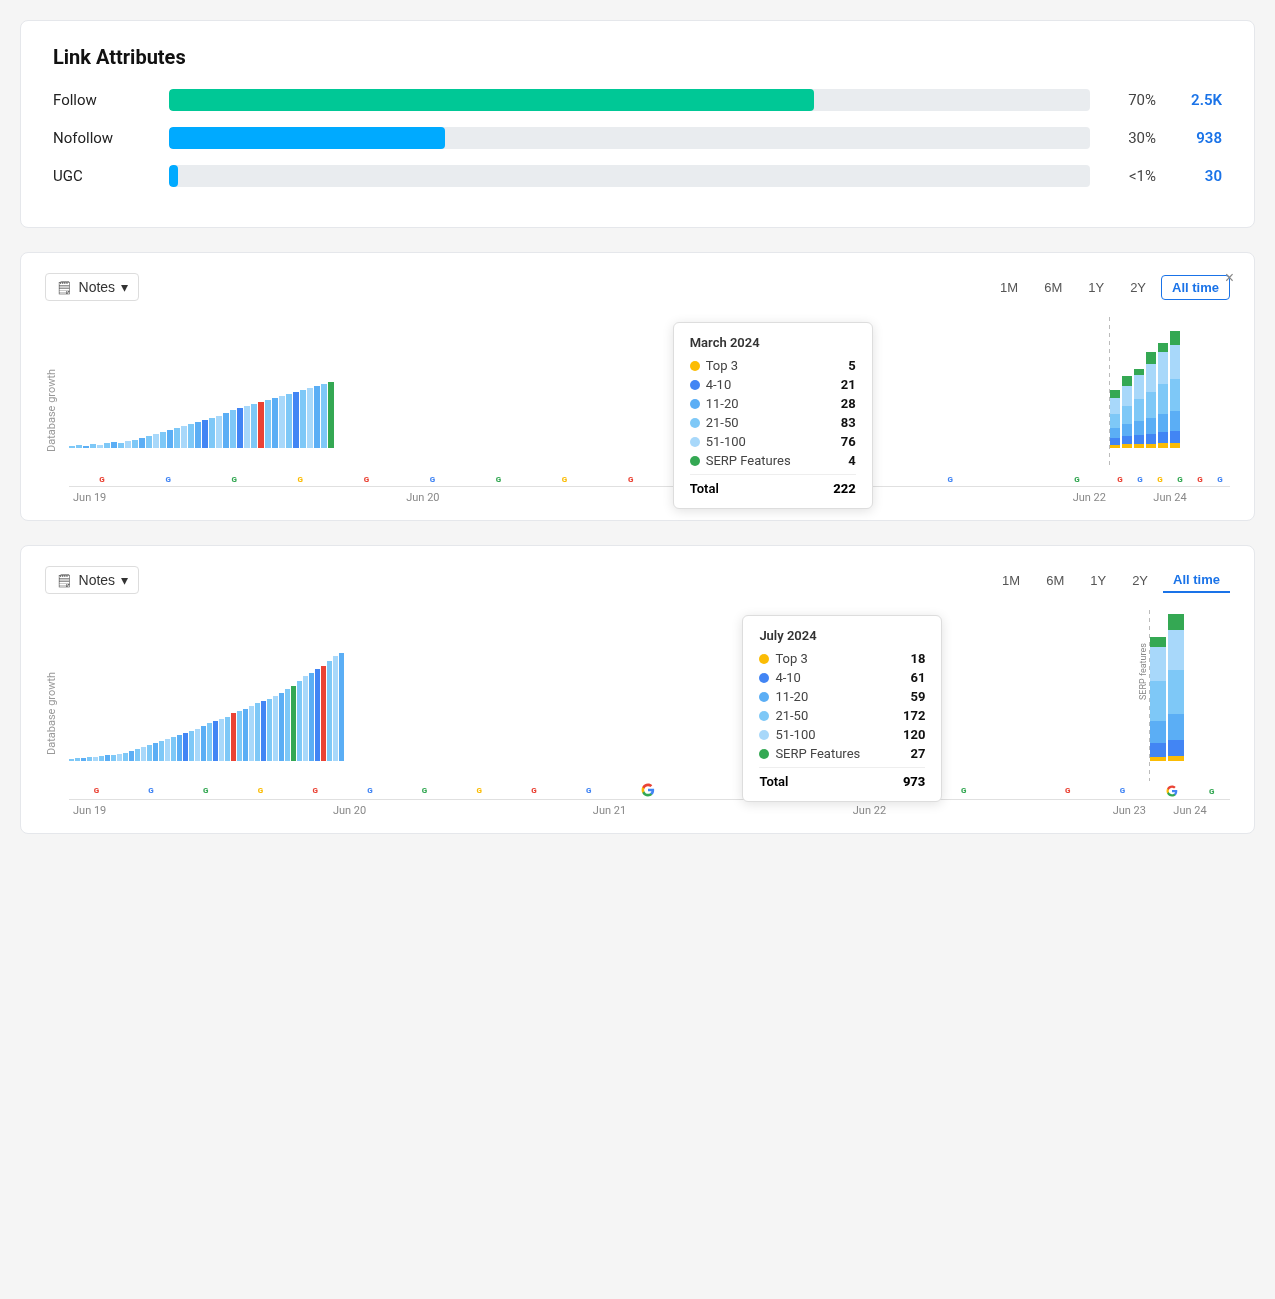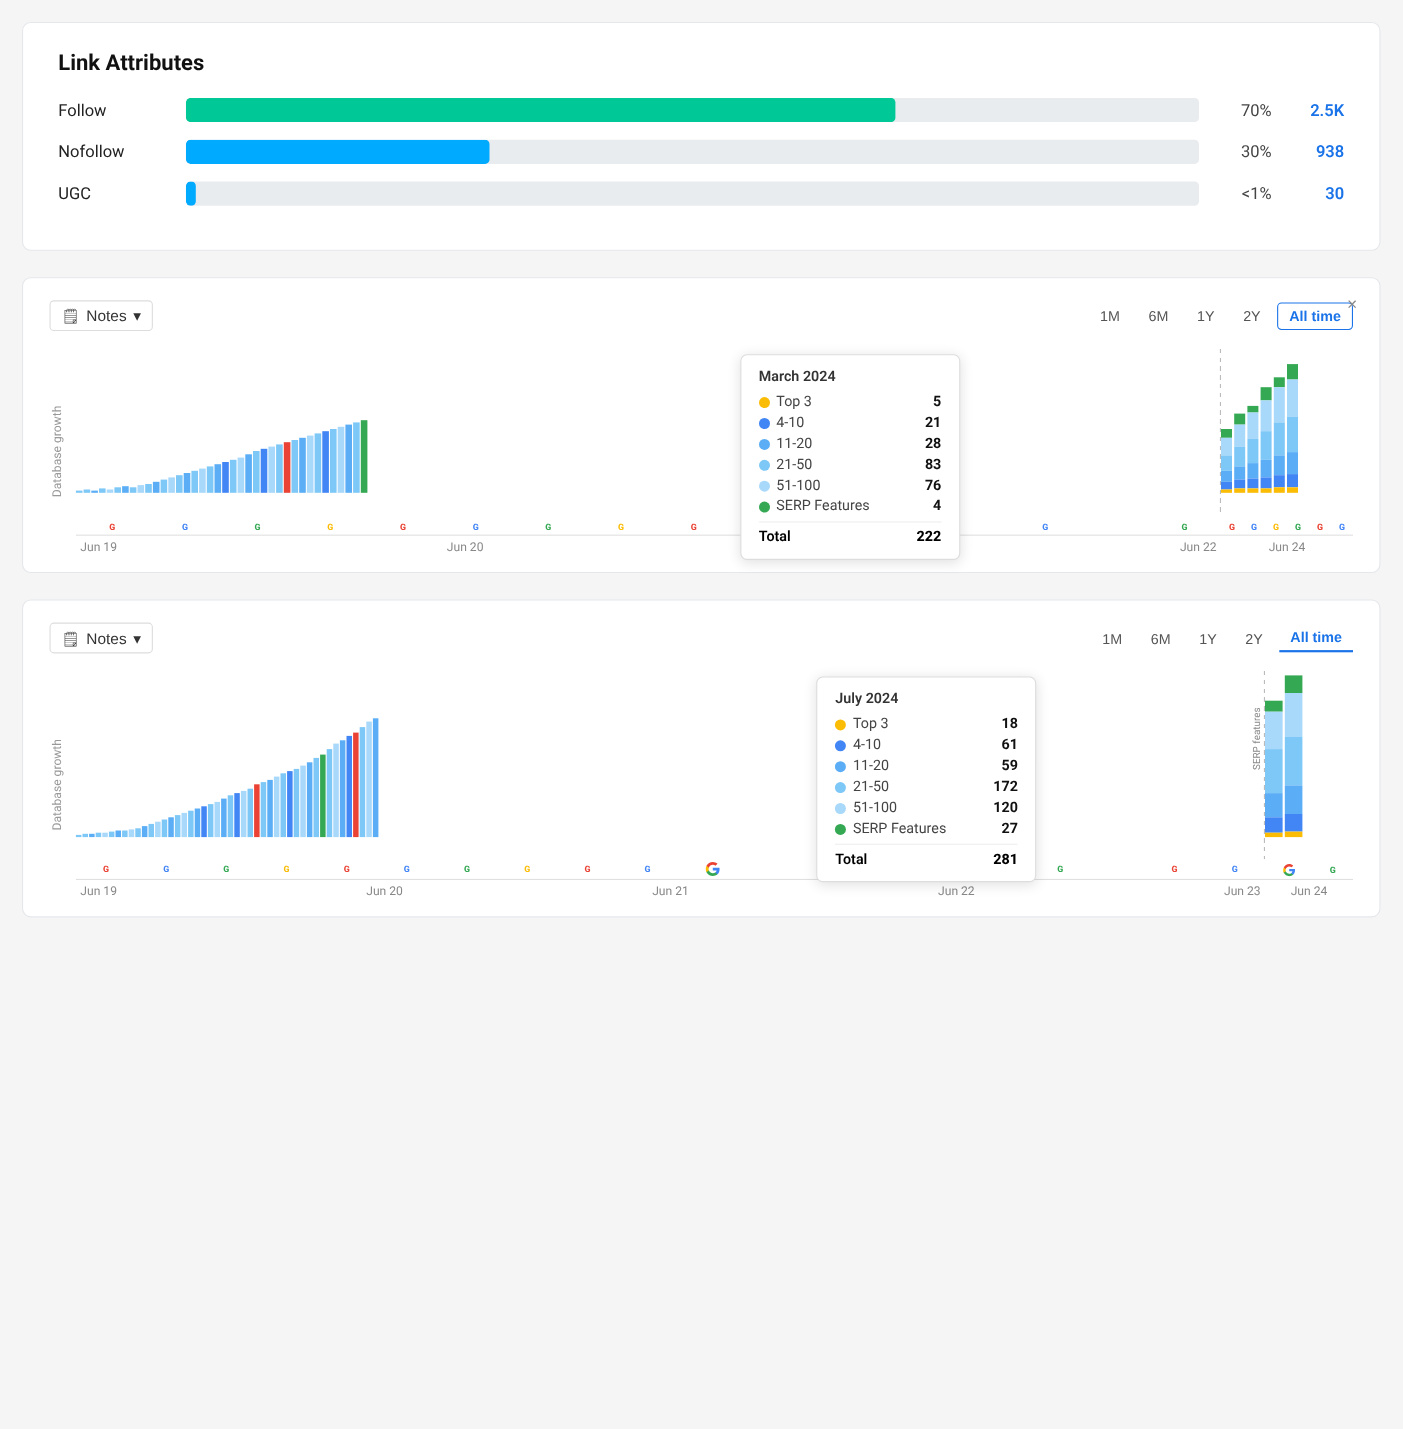--- a/index.html
+++ b/index.html
@@ -624,21 +624,21 @@
               <div class="tooltip-row">
       <div class="tooltip-left">
         <div class="dot" style="background:#34A853;"></div>
         <span>SERP Features</span>
       </div>
       <span class="tooltip-val">27</span>
     </div>
             </div>
           <div class="tooltip-total">
             <span>Total</span>
-            <span style="font-weight:800;">281</span>
+            <span style="font-weight:800;">973</span>
           </div>
         </div>
 
         <div style="width:80px; position:relative; border-bottom:1px solid #e0e0e0; display:flex; align-items:flex-end; gap:2px; padding-bottom:20px;">
           <div style="position:absolute; bottom:2px; left:0; right:0; display:flex; justify-content:space-around; align-items:center;">
             <svg width="12" height="12" viewBox="0 0 24 24">
               <path fill="#4285F4" d="M22.56 12.25c0-.78-.07-1.53-.2-2.25H12v4.26h5.92c-.26 1.37-1.04 2.53-2.21 3.31v2.77h3.57c2.08-1.92 3.28-4.74 3.28-8.09z"></path>
               <path fill="#34A853" d="M12 23c2.97 0 5.46-.98 7.28-2.66l-3.57-2.77c-.98.66-2.23 1.06-3.71 1.06-2.86 0-5.29-1.93-6.16-4.53H2.18v2.84C3.99 20.53 7.7 23 12 23z"></path>
               <path fill="#FBBC05" d="M5.84 14.09c-.22-.66-.35-1.36-.35-2.09s.13-1.43.35-2.09V7.07H2.18C1.43 8.55 1 10.22 1 12s.43 3.45 1.18 4.93l2.85-2.22.81-.62z"></path>
               <path fill="#EA4335" d="M12 5.38c1.62 0 3.06.56 4.21 1.64l3.15-3.15C17.45 2.09 14.97 1 12 1 7.7 1 3.99 3.47 2.18 7.07l3.66 2.84c.87-2.6 3.3-4.53 6.16-4.53z"></path>

